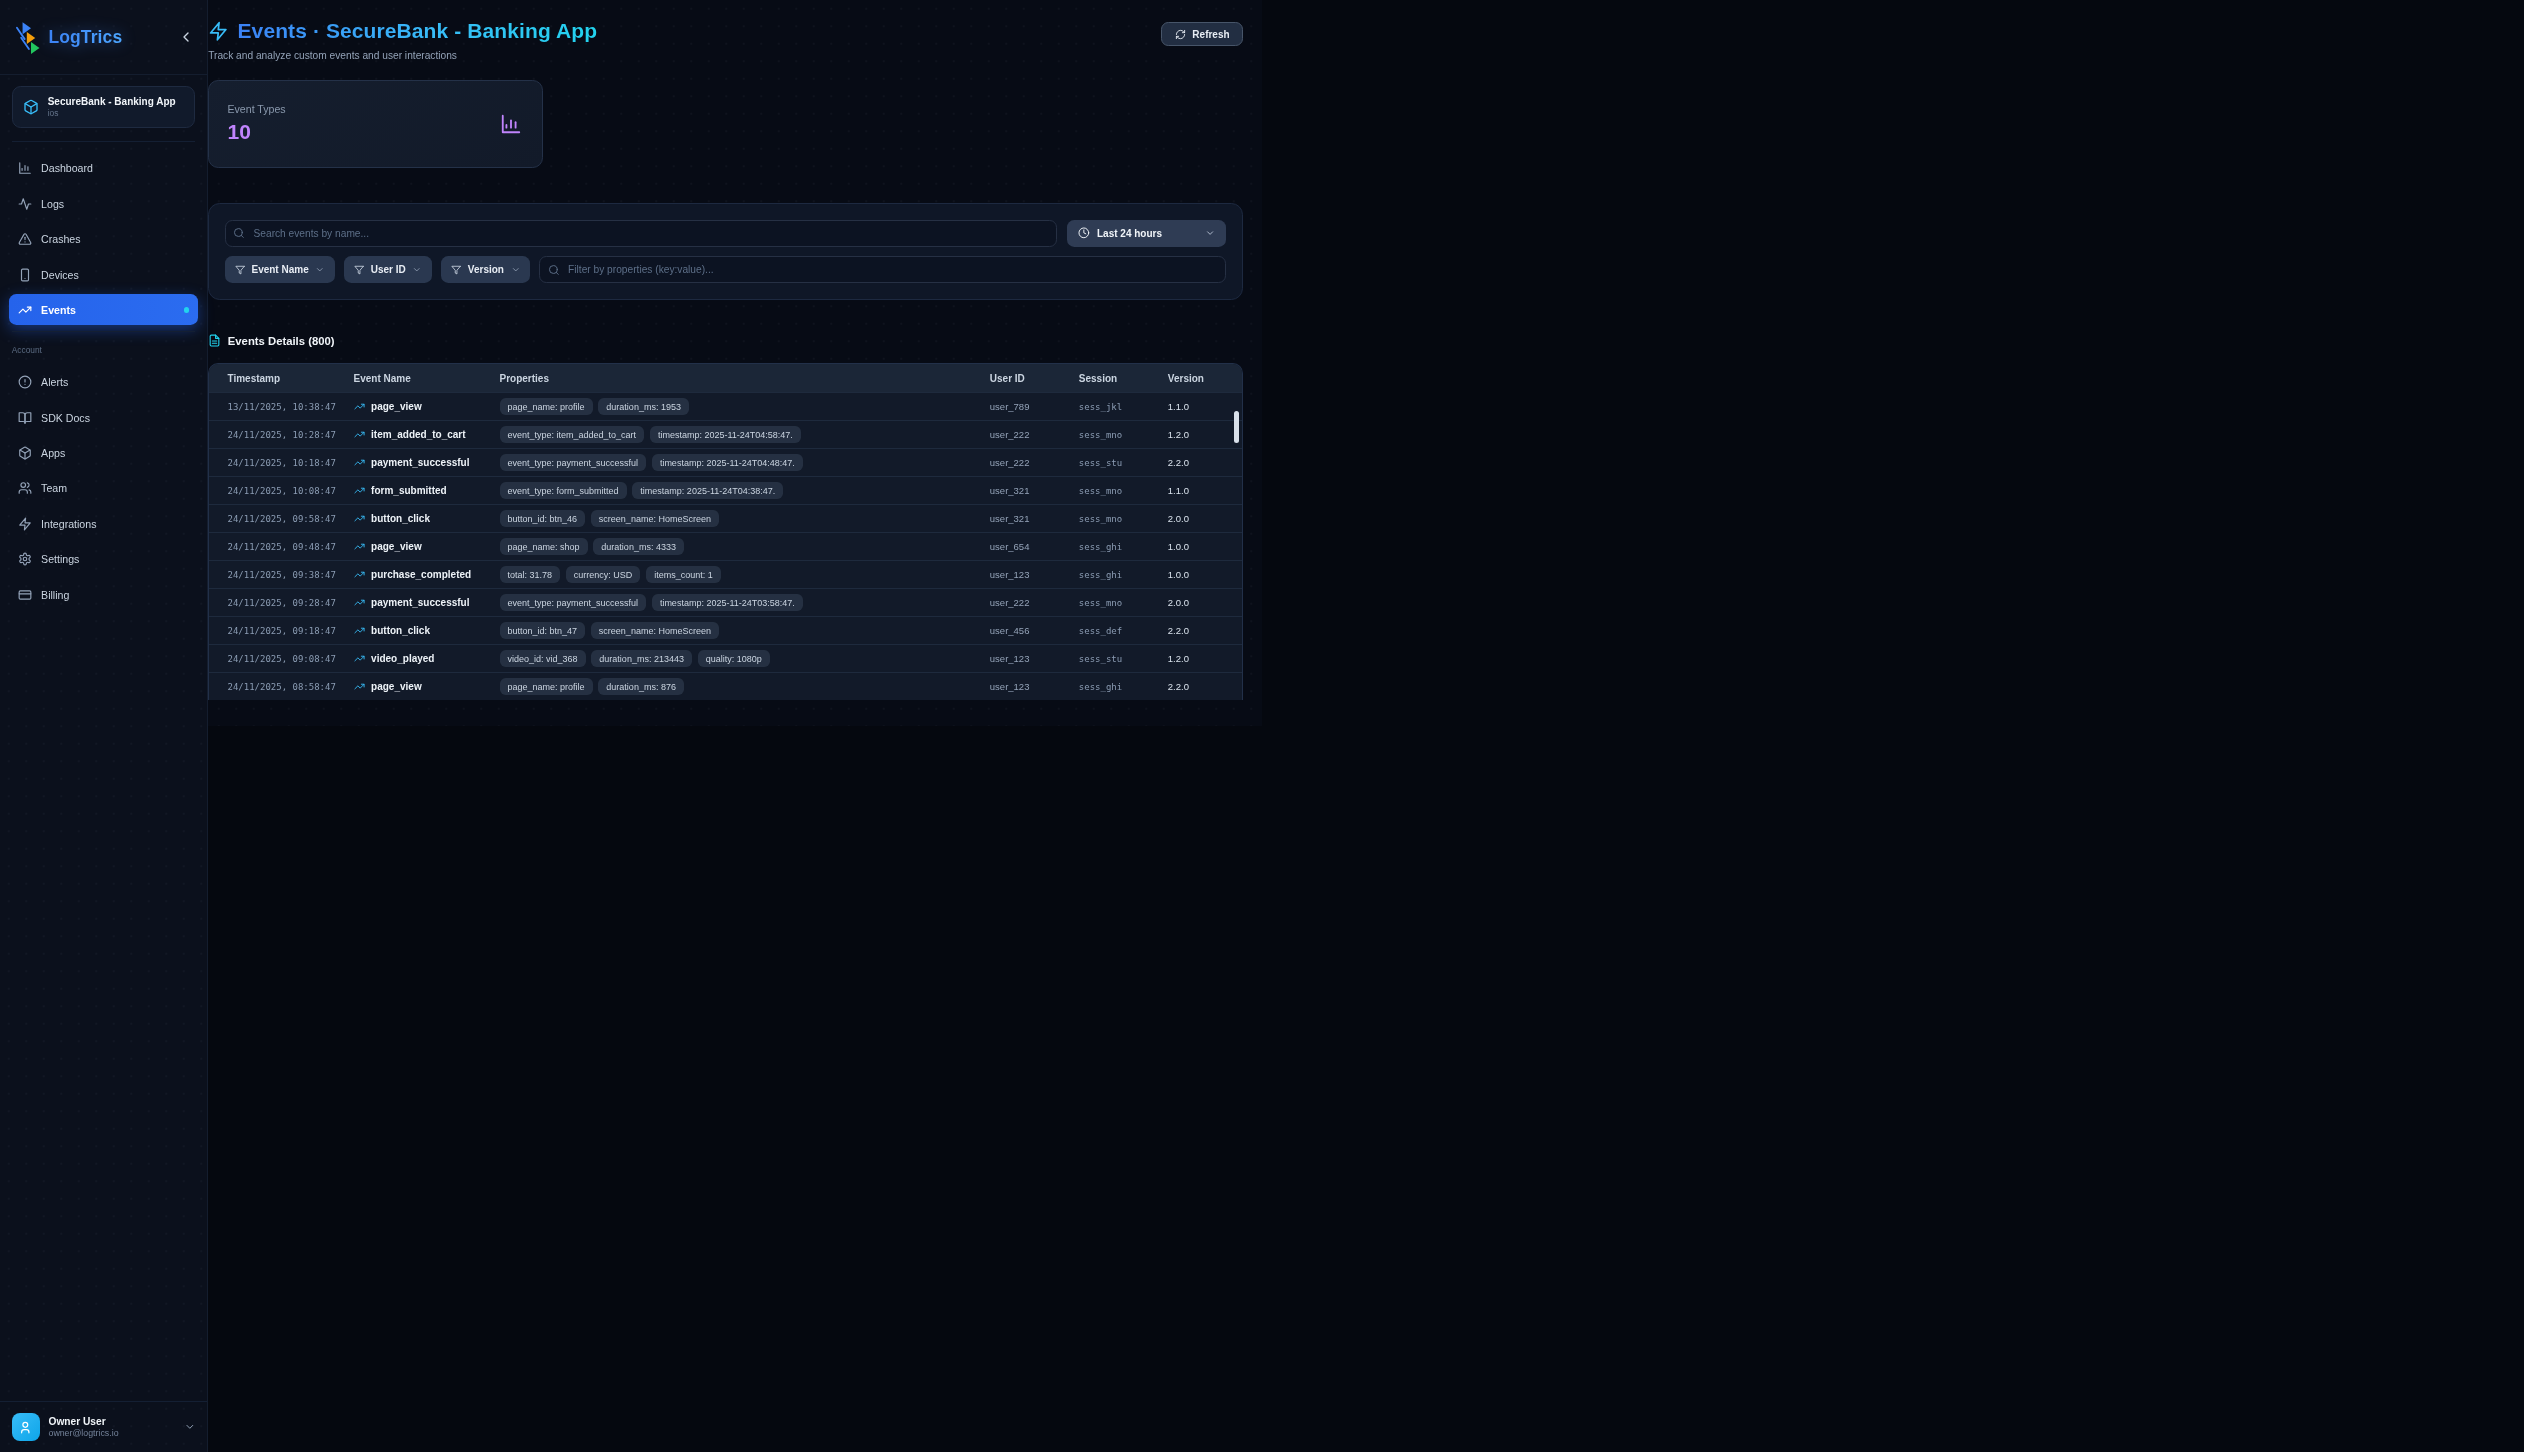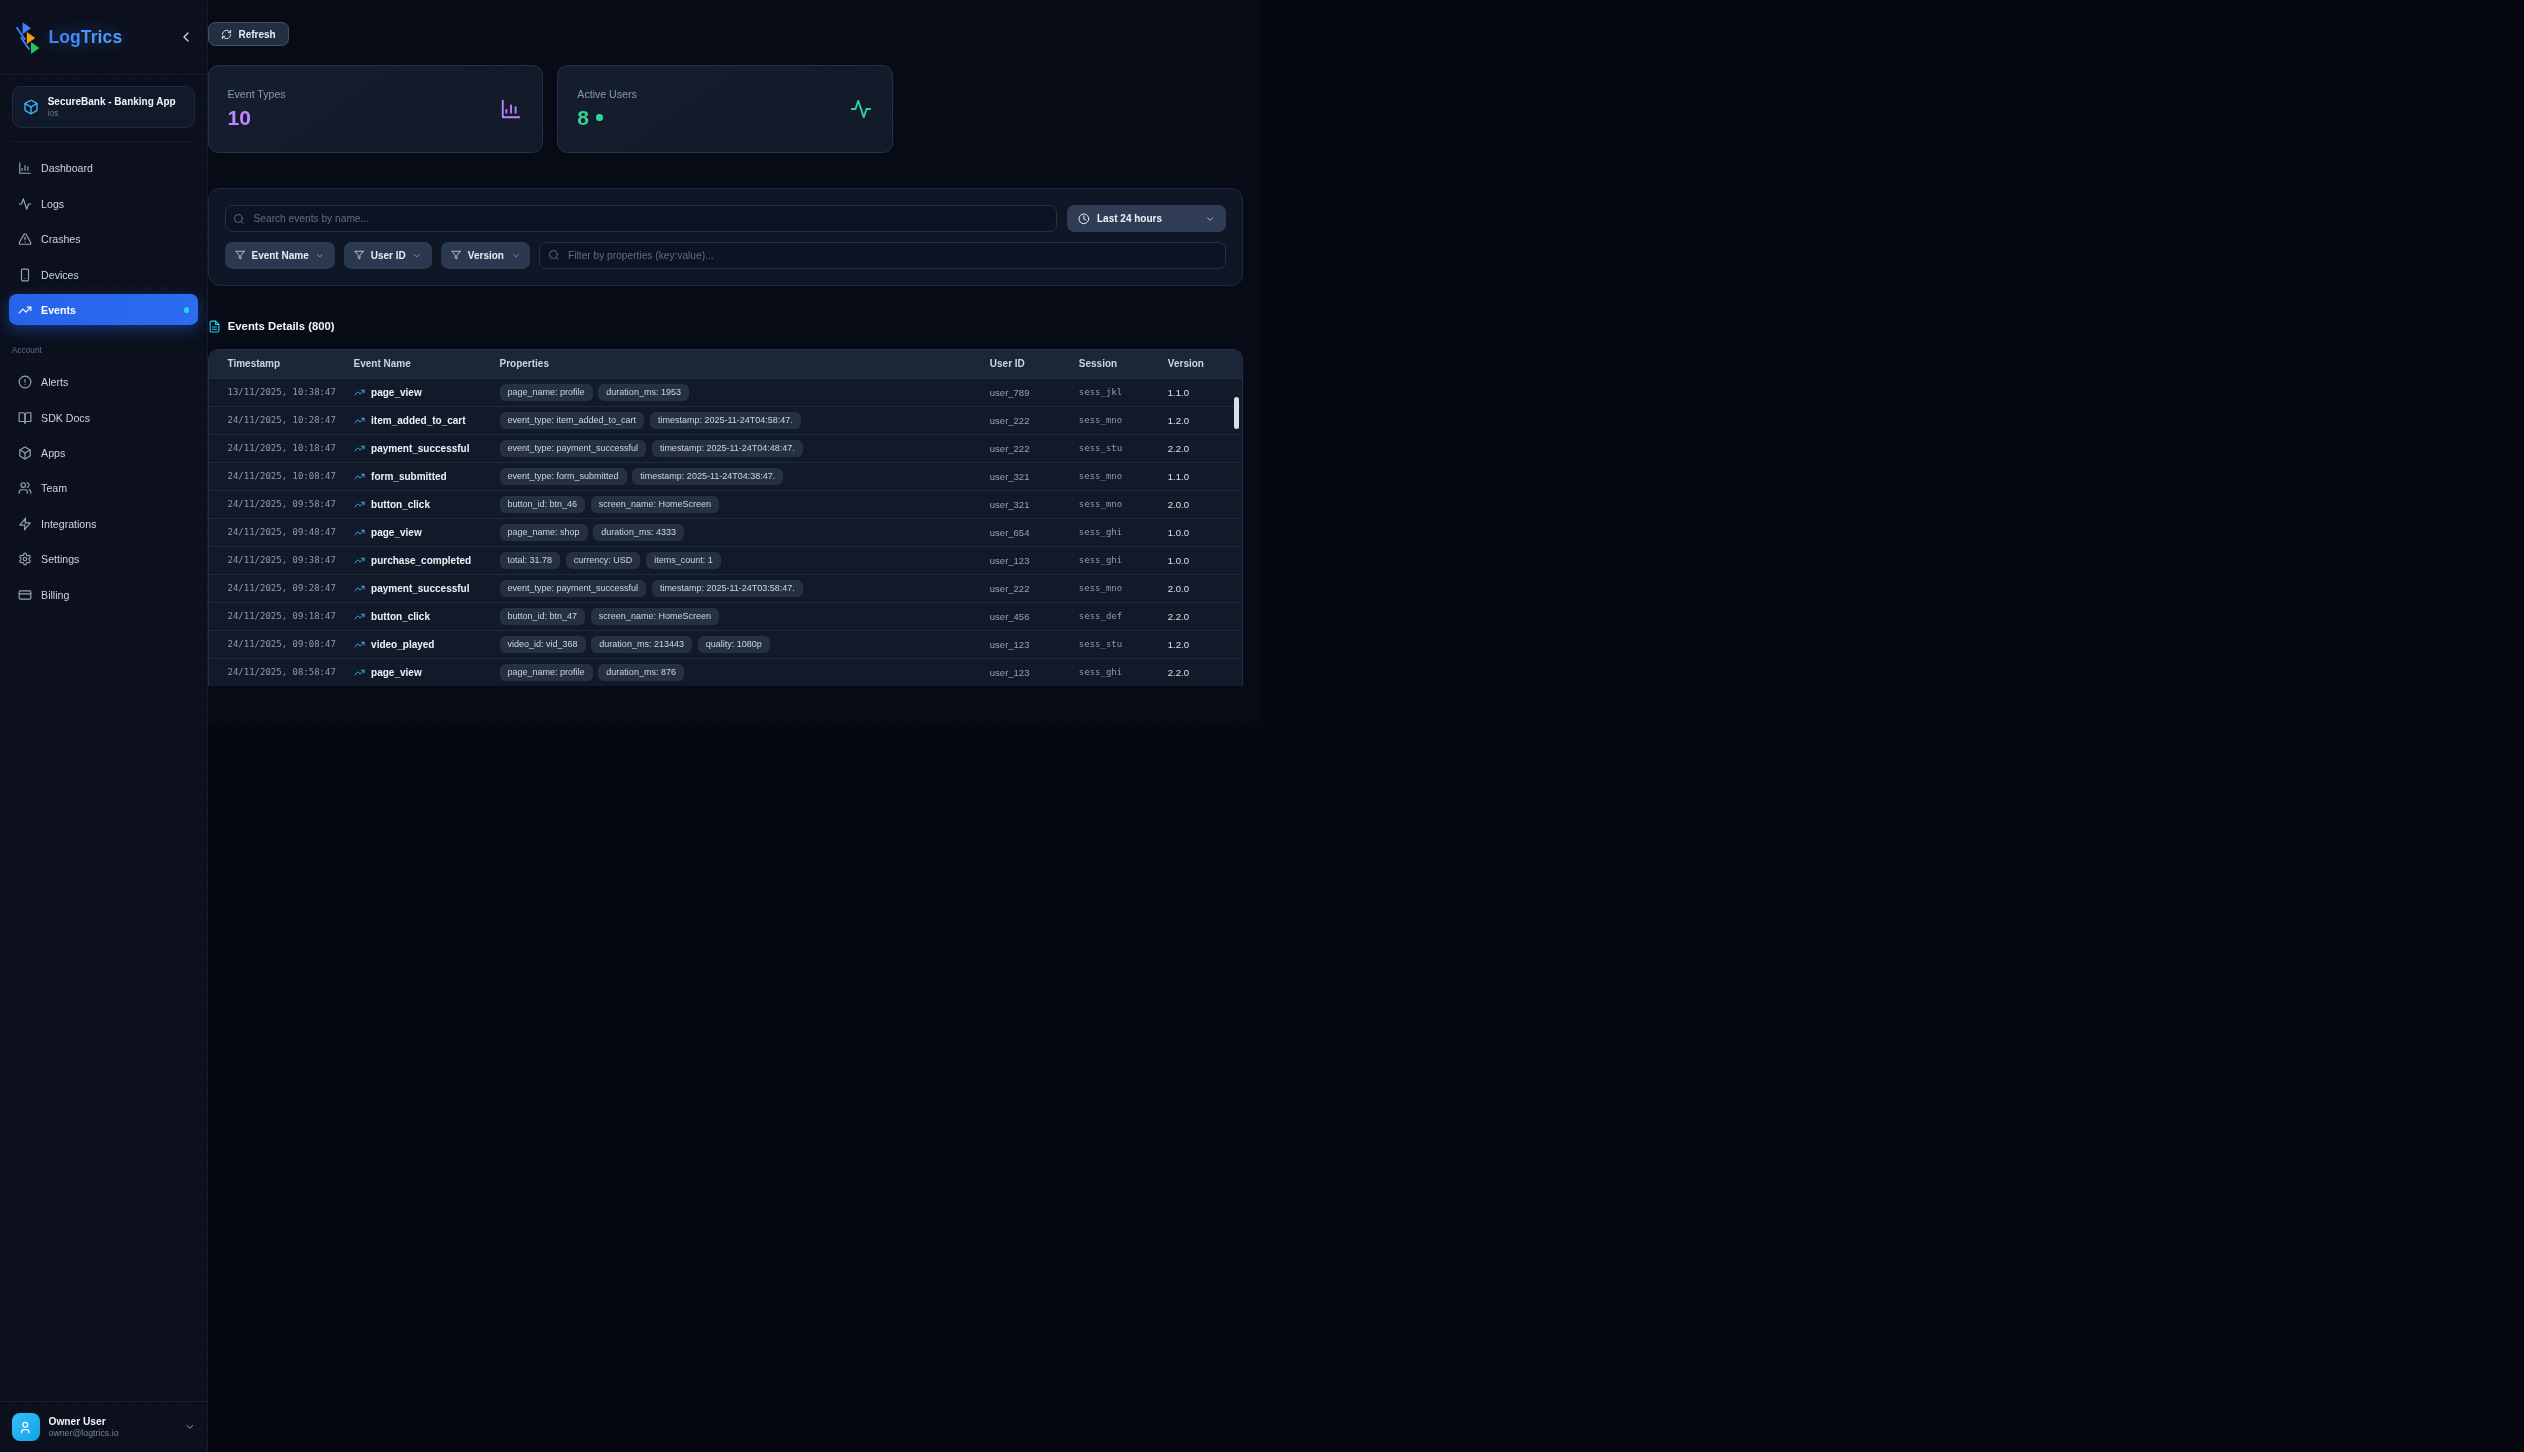--- a/index.html
+++ b/index.html
@@ -305,20 +305,29 @@
       <div class="user-email">owner@logtrics.io</div>
     </div>
     <svg class="ic footer-chevron" viewBox="0 0 24 24">
         <polyline points="6 9 12 15 18 9"></polyline>
       </svg>
   </div>
 </aside>
 
 <main class="main">
   <div class="page-header">
+    <div>
+      <div class="title-row">
+        <svg class="ic title-zap" viewBox="0 0 24 24">
+            <path d="M13 2 3 14h9l-1 8 10-12h-9l1-8z"></path>
+          </svg>
+        <h1 class="page-title">Events · SecureBank - Banking App</h1>
+      </div>
+      <div class="page-subtitle">Track and analyze custom events and user interactions</div>
+    </div>
     <button class="refresh-btn">
       <svg class="ic" viewBox="0 0 24 24">
         <path d="M3 12a9 9 0 0 1 9-9 9.75 9.75 0 0 1 6.74 2.74L21 8"></path>
           <path d="M21 3v5h-5"></path>
         <path d="M21 12a9 9 0 0 1-9 9 9.75 9.75 0 0 1-6.74-2.74L3 16"></path>
           <path d="M3 21v-5h5"></path>
       </svg>
       <span>Refresh</span>
     </button>
   </div>
@@ -331,32 +340,20 @@
         </div>
         <span class="stat-icon" style="color:#c084fc">
           <svg class="ic " viewBox="0 0 24 24">
             <path d="M3 3v18h18"></path>
             <path d="M7 16v-3"></path>
             <path d="M12 16V8"></path>
             <path d="M17 16v-6"></path>
           </svg>
         </span>
       </div>
-      <div class="stat-card">
-        <div class="stat-label">Active Users</div>
-        <div class="stat-value-row">
-          <span class="stat-value" style="color: rgb(52, 211, 153);">8</span>
-          <span class="stat-dot" style="background:#34d399"></span>
-        </div>
-        <span class="stat-icon" style="color:#34d399">
-          <svg class="ic " viewBox="0 0 24 24">
-            <path d="M22 12h-4l-3 9L9 3l-3 9H2"></path>
-          </svg>
-        </span>
-      </div>
     </section>
 
   <section class="filter-card">
     <div class="f-row">
       <div class="input-wrap">
         <svg class="ic search-ic" viewBox="0 0 24 24">
             <circle cx="11" cy="11" r="8"></circle>
             <path d="m21 21-4.3-4.3"></path>
           </svg>
         <input class="text-input" type="text" placeholder="Search events by name..." style="">

